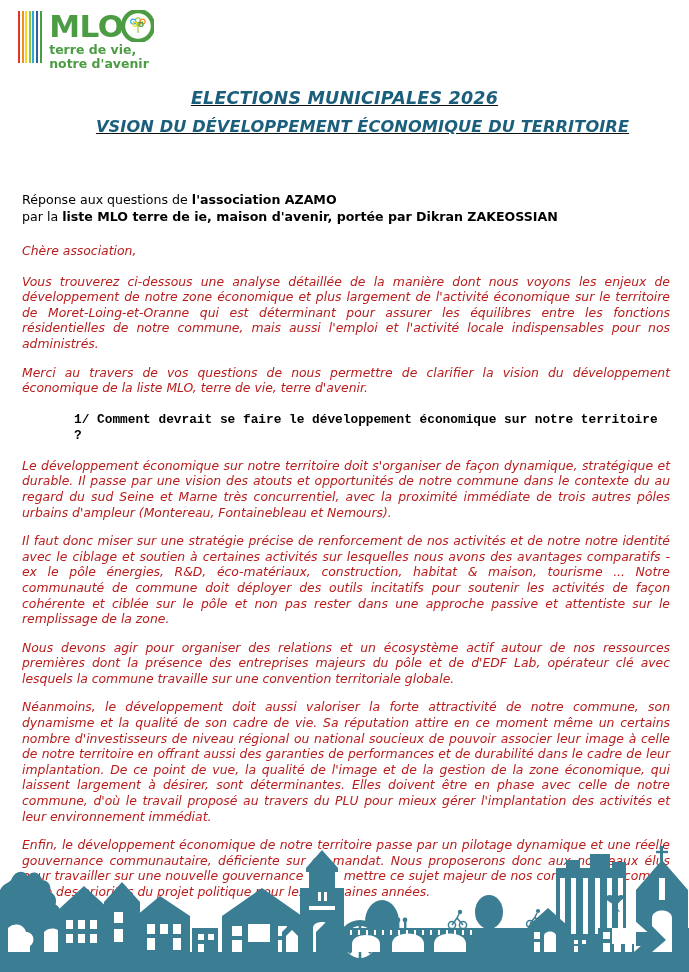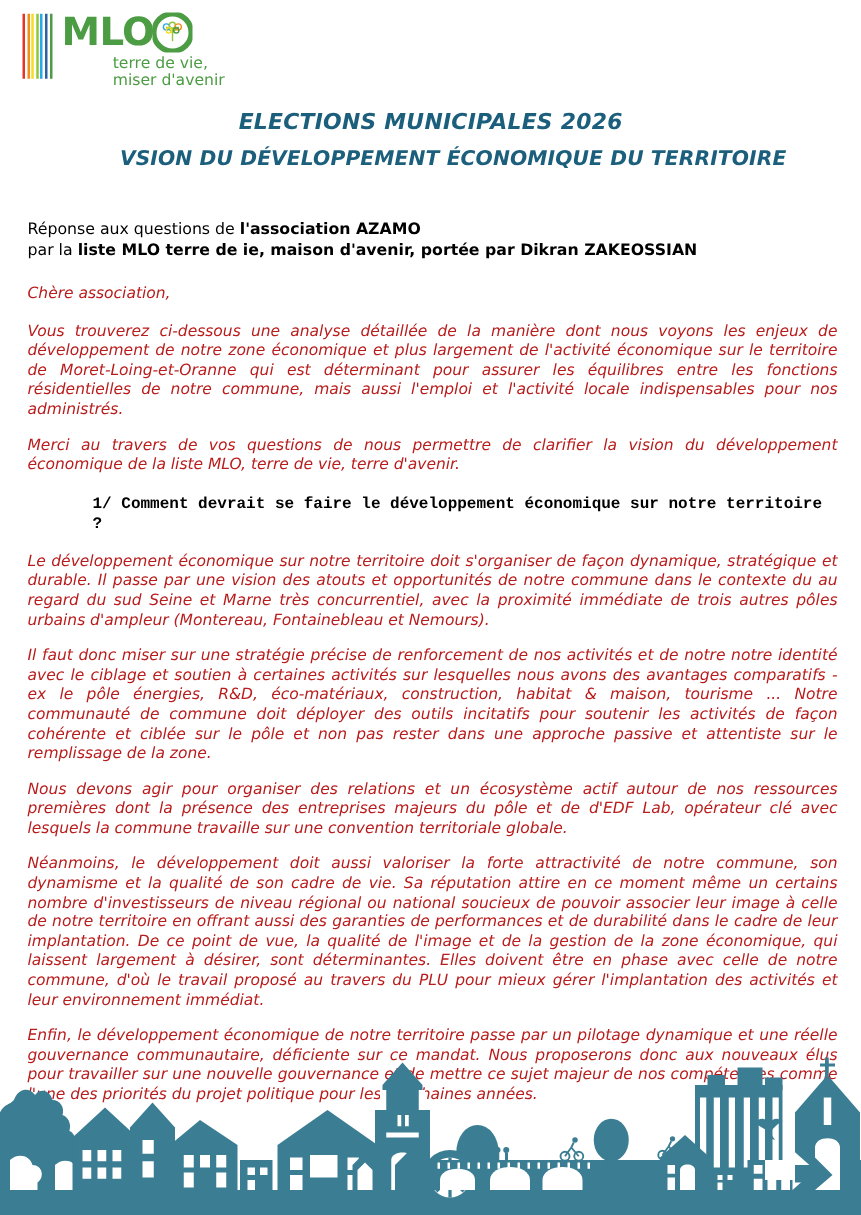--- a/index.html
+++ b/index.html
@@ -60,33 +60,33 @@
   .logo-o {
     position: relative;
     width: 32px;
     height: 32px;
     margin-left: -2px;
   }
   .logo-tag {
     font-family: "DejaVu Sans", sans-serif;
     font-size: 12.5px;
     line-height: 14px;
-    font-weight: 400;
+    font-weight: 700;
     color: #4b9c42;
     margin-top: 1px;
-    margin-left: 41px;
   }
 
   
   .doc-title {
     position: absolute;
     left: 0;
     top: 88px;
     width: 689px;
     text-align: center;
+    text-decoration: underline;
   }
   .doc-title .line1 {
     font-family: "DejaVu Sans", sans-serif;
     font-weight: bold;
     font-style: italic;
     font-size: 17.5px;
     letter-spacing: 0.2px;
     color: #1b5f7c;
     white-space: nowrap;
   }
@@ -99,21 +99,21 @@
     color: #1b5f7c;
     margin-top: 9px;
     white-space: nowrap;
     padding-left: 36px;
   }
 
   
   .content {
     position: absolute;
     left: 22px;
-    top: 175px;
+    top: 192px;
     width: 648px;
   }
   .addressee {
     font-family: "DejaVu Sans", sans-serif;
     font-size: 12.6px;
     line-height: 16.5px;
     color: #000;
   }
   .addressee b { font-weight: bold; }
 
@@ -182,21 +182,21 @@
           <circle cx="11.2" cy="11.6" r="2.5" fill="none" stroke="#29abe2" stroke-width="1.1"></circle>
           <circle cx="15.9" cy="10.2" r="2.4" fill="none" stroke="#8fc63d" stroke-width="1.1"></circle>
           <circle cx="20.6" cy="11.6" r="2.5" fill="none" stroke="#f28e1c" stroke-width="1.1"></circle>
           <circle cx="13.1" cy="14.3" r="2.1" fill="none" stroke="#f5dd1e" stroke-width="1.1"></circle>
           <circle cx="19.0" cy="14.3" r="2.1" fill="none" stroke="#4b9c42" stroke-width="1.1"></circle>
         </svg>
       </span>
     </div>
     <div class="logo-tag">
       <div>terre de vie,</div>
-      <div>miser d'avenir</div>
+      <div>notre d'avenir</div>
     </div>
   </div>
 </div>
 
 <div class="doc-title">
   <div class="line1">ELECTIONS MUNICIPALES 2026</div>
   <div class="line2">VSION DU DÉVELOPPEMENT ÉCONOMIQUE DU TERRITOIRE</div>
 </div>
 
 <div class="content">

